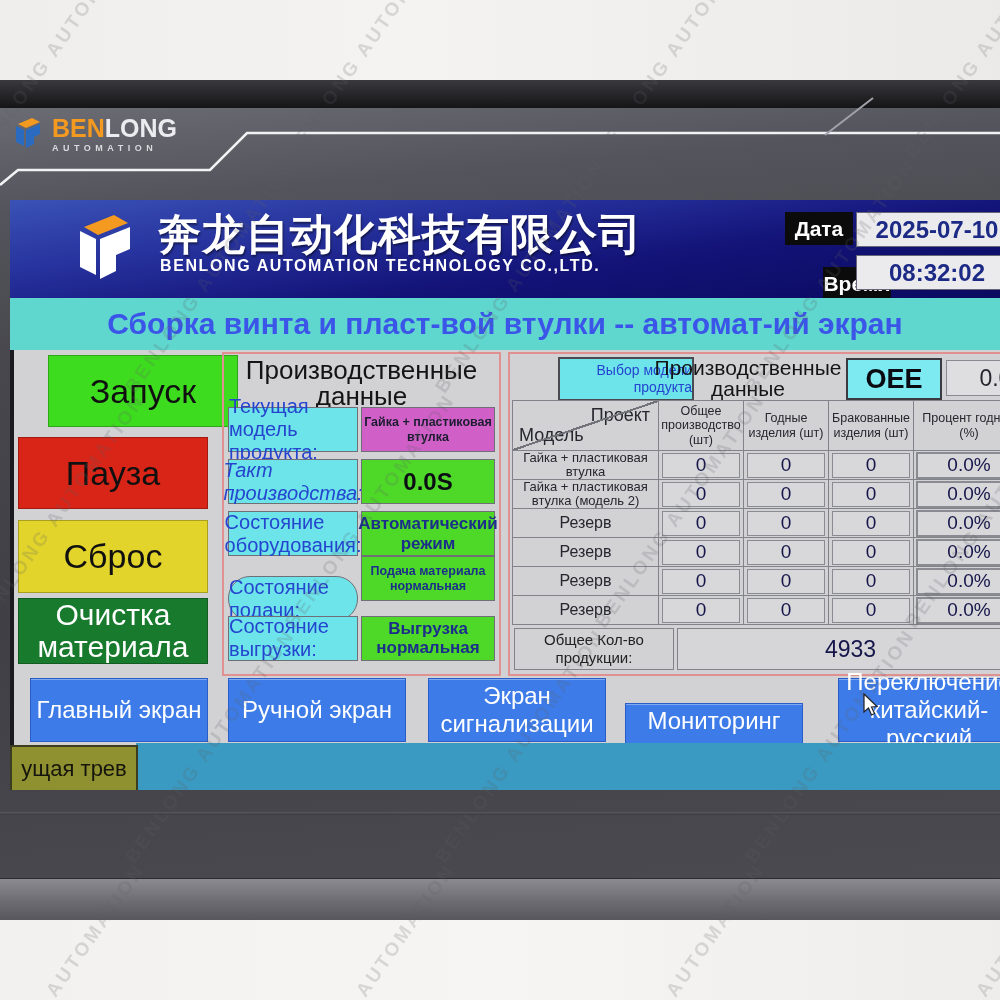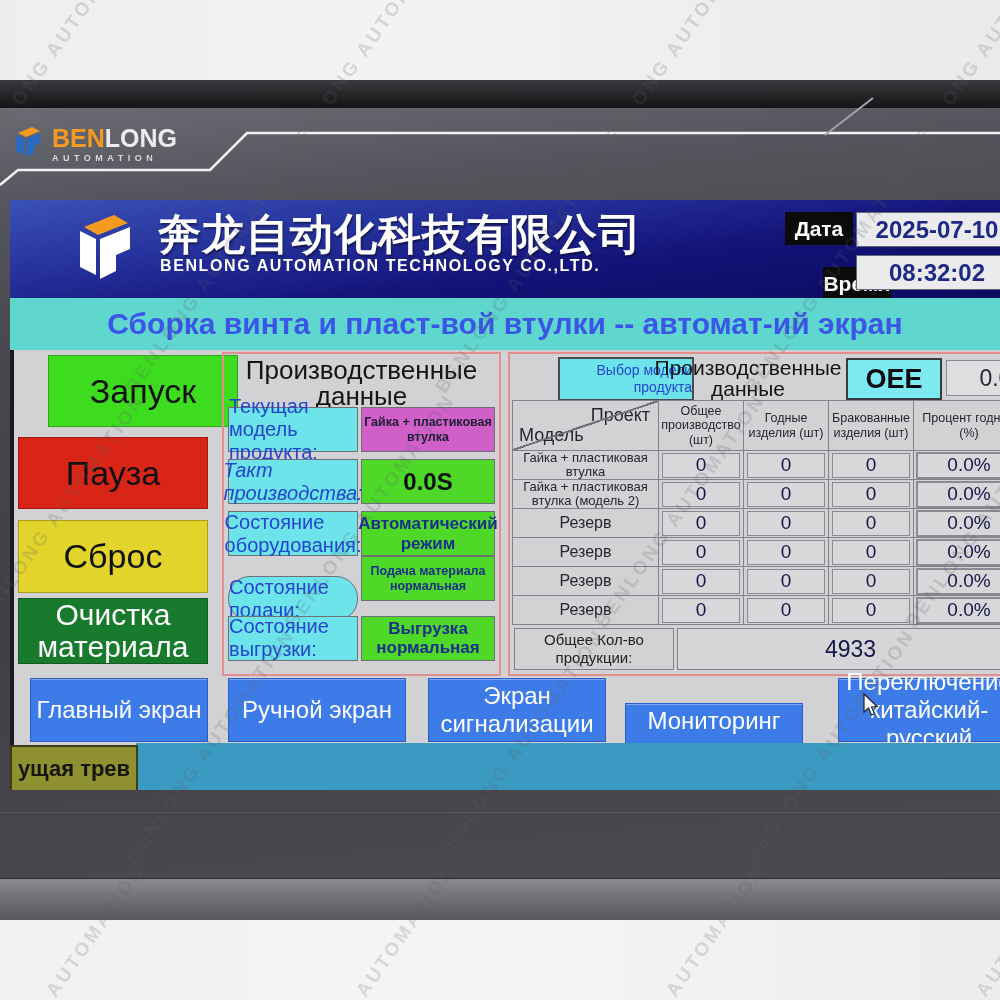--- a/index.html
+++ b/index.html
@@ -11,21 +11,21 @@
   .top-white{left:0;top:0;width:1000px;height:80px;background:linear-gradient(90deg,#efeeec,#f4f3f1 40%,#eceae8);}
   .dark-strip{left:0;top:80px;width:1000px;height:28px;background:linear-gradient(#3a3a3e,#232326 60%,#151517);}
   .bezel{left:0;top:108px;width:1000px;height:772px;
          background:linear-gradient(175deg,#6b6b73 0%,#54545c 12%,#47474d 30%,#3f3f45 60%,#4a4a50 100%);}
   .light-strip{left:0;top:878px;width:1000px;height:42px;
          background:linear-gradient(#8a8a90,#6e6e74 50%,#55555b);border-top:1px solid #2c2c2f;}
   .bottom-white{left:0;top:920px;width:1000px;height:80px;background:linear-gradient(90deg,#f2f1ef,#f6f5f3 50%,#efedeb);}
   .bezel-ridge{left:0;top:812px;width:1000px;height:3px;background:linear-gradient(#5e5e64,#36363a);opacity:.8;}
 
   
-  .bezel-logo{left:10px;top:116px;width:220px;height:56px;display:flex;align-items:center;gap:6px;}
+  .bezel-logo{left:10px;top:116px;width:220px;height:56px;display:flex;align-items:flex-start;gap:6px;}
   .bezel-logo .wordmark{line-height:1;}
   .bl-main{font-size:25px;font-weight:800;letter-spacing:0px;}
   .bl-ben{color:#f59a20;} .bl-long{color:#ececf0;}
   .bl-sub{font-size:9px;font-weight:700;letter-spacing:4.5px;color:#d9d9de;margin-top:3px;}
 
   
   .accent-svg{left:0;top:95px;width:1000px;height:120px;pointer-events:none;}
 
   
   .screen{left:10px;top:200px;width:990px;height:590px;background:#d2d2d5;overflow:hidden;
@@ -93,21 +93,21 @@
   .tfoot-value{position:absolute;left:167px;top:274px;width:345px;height:40px;border:1px solid #82828a;background:#d6d6d9;
       display:flex;align-items:center;justify-content:center;font-size:23px;color:#15154a;}
 
   
   .navbtn{position:absolute;top:478px;height:62px;background:#3d7ce8;border:1px solid #2a5dc8;
       box-shadow:inset 0 1px 0 rgba(255,255,255,.35);color:#fff;font-size:24px;line-height:1.18;
       display:flex;align-items:center;justify-content:center;text-align:center;cursor:pointer;}
 
   
   .alarm-box{position:absolute;left:0px;top:545px;width:124px;height:44px;background:#8f9030;border:2px solid #3c3c20;
-      color:#15150c;font-size:22px;display:flex;align-items:center;justify-content:center;overflow:hidden;white-space:nowrap;font-weight:bold;}
+      color:#15150c;font-size:22px;display:flex;align-items:center;justify-content:center;overflow:hidden;white-space:nowrap;}
   .alarm-strip{position:absolute;left:126px;top:543px;width:864px;height:47px;background:#3b9ac2;}
 
   
   .wm-layer{left:0;top:0;width:1000px;height:1000px;pointer-events:none;z-index:60;}
   .wm{position:absolute;font-size:19px;font-weight:700;letter-spacing:3px;color:rgba(95,95,102,.20);
       transform:rotate(-55deg);white-space:nowrap;}
 
   .cursor-svg{left:862px;top:693px;z-index:70;}
 </style>
 </head>

